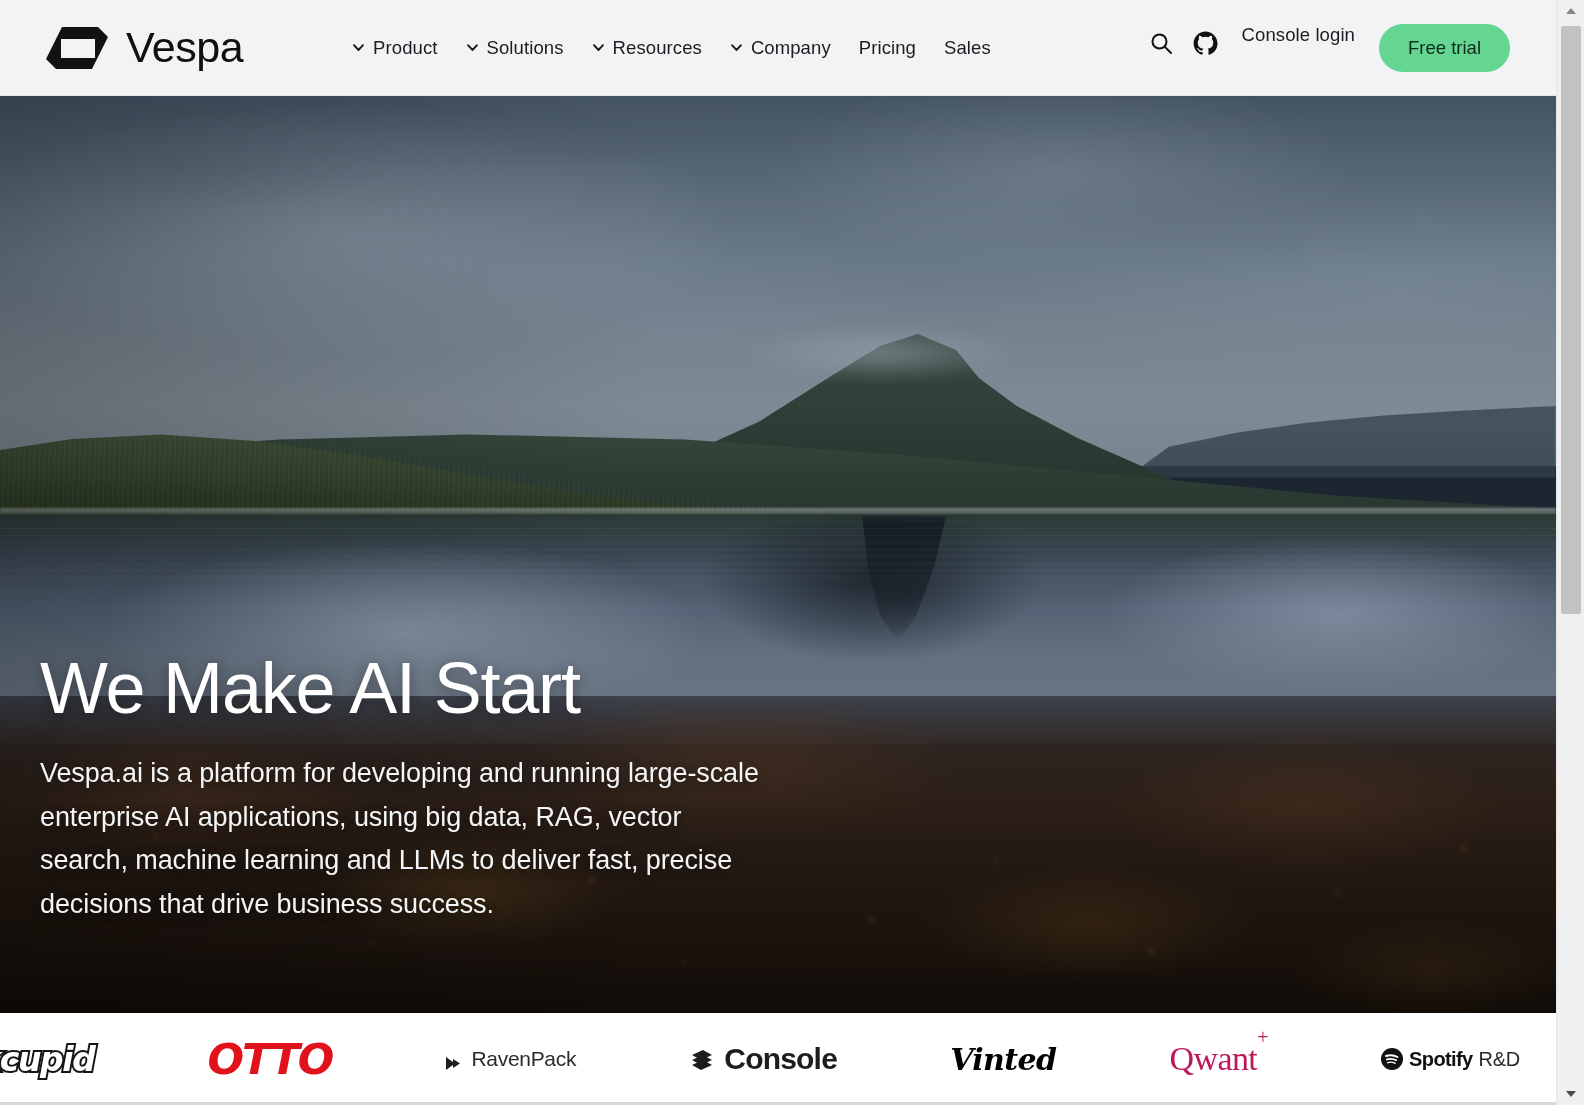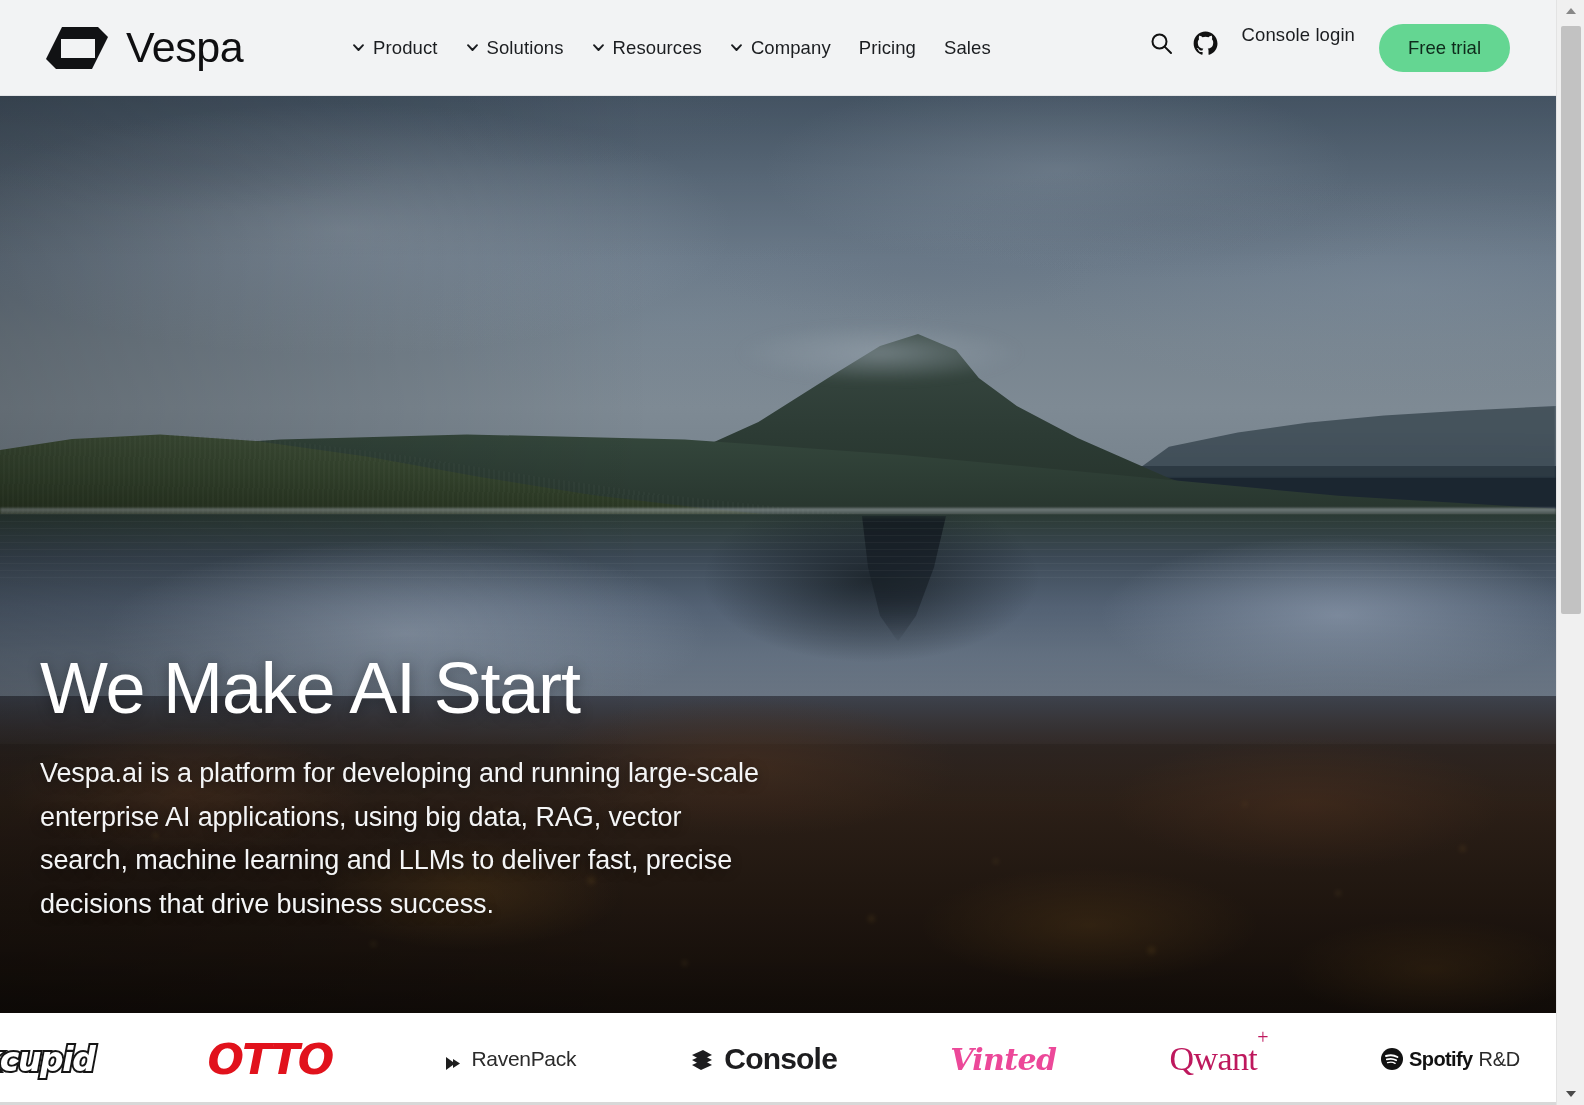--- a/index.html
+++ b/index.html
@@ -328,21 +328,21 @@
     font-size:21px; color:#2b2b2b; letter-spacing:-0.3px;
   }
   .rp-mark { width:20px; height:15px; }
   .lg-elicit {
     display:flex; align-items:center; gap:9px;
     font-size:30px; font-weight:700; color:#1d1d1f; letter-spacing:-0.8px;
   }
   .el-mark { width:26px; height:26px; }
   .lg-vinted {
     font-size:30px; font-weight:700; font-style:italic;
-    color:#ec4899; letter-spacing:-0.6px;
+    color:#000000; letter-spacing:-0.6px;
     font-family:"DejaVu Serif", serif;
   }
   .lg-qwant {
     font-size:34px; color:#be185d; letter-spacing:-0.6px;
     font-family:"Liberation Serif", serif;
     position:relative;
   }
   .lg-qwant sup { font-size:20px; top:-0.7em; position:relative; }
   .lg-spotify {
     display:flex; align-items:center; gap:6px;

